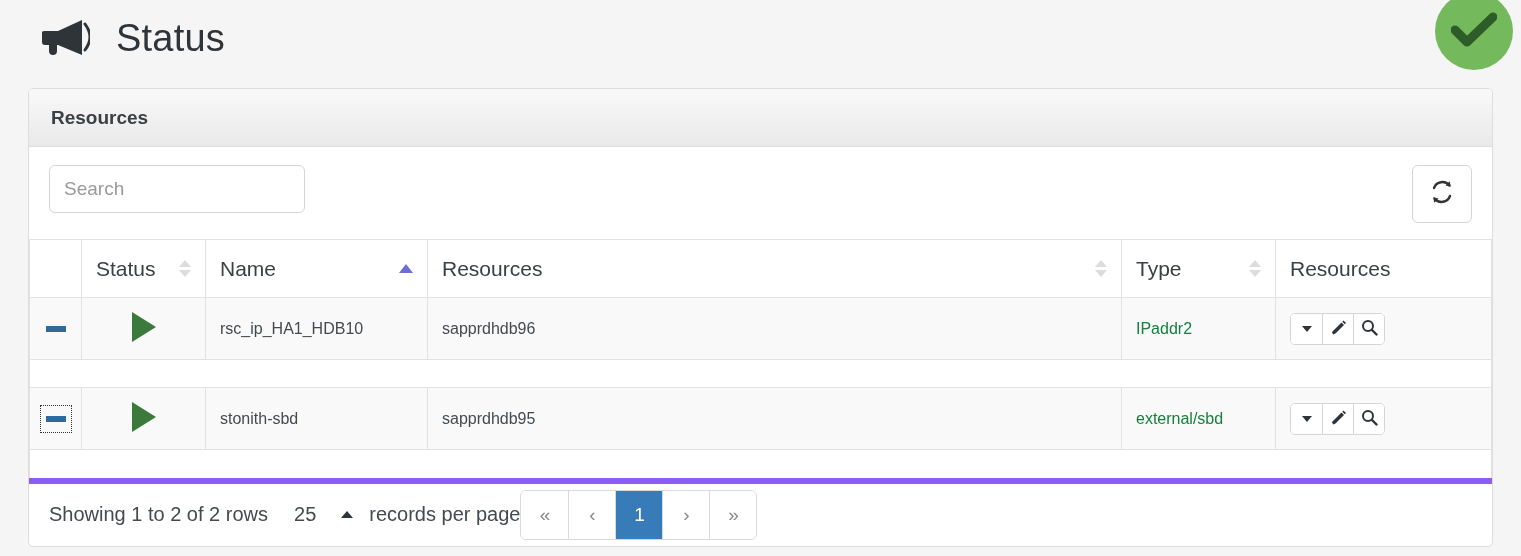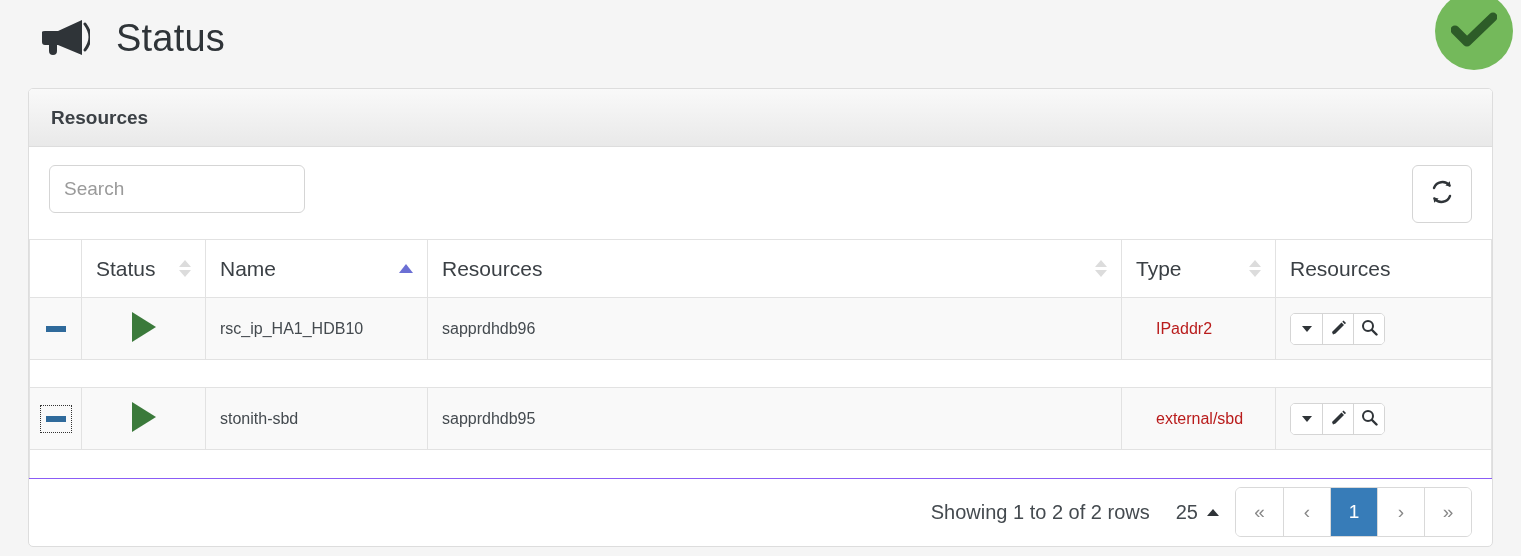--- a/index.html
+++ b/index.html
@@ -194,24 +194,23 @@
   .toggle-minus.focused { outline: 1px dotted #333333; }
 
   .status-play {
     display: inline-block;
     width: 0; height: 0;
     border-top: 15px solid transparent;
     border-bottom: 15px solid transparent;
     border-left: 24px solid #3b7a3b;
   }
   .type-link {
-    color: #b91c1c;
+    color: #15803d;
     text-decoration: none;
     cursor: pointer;
-    margin-left: 20px;
   }
   tr.detail-row td {
     height: 28px;
     background: #ffffff;
     border-left: 1px solid #e2e2e2;
     border-right: 1px solid #e2e2e2;
     border-top: none;
     border-bottom: none;
   }
 
@@ -243,35 +242,36 @@
     border-right: 5px solid transparent;
     border-top: 6px solid #2f3438;
   }
 
   
   .panel-foot {
     height: 68px;
     padding: 0 20px;
     display: flex;
     align-items: center;
-    justify-content: flex-end;
-    border-top: 1px solid #8b5cf6;
+    justify-content: flex-start;
+    border-top: 6px solid #8b5cf6;
   }
   .foot-left {
     display: flex;
     align-items: center;
     font-size: 20px;
     color: #444a4f;
   }
   .rows-info { margin-right: 26px; }
   .per-page-select {
     display: inline-flex;
     align-items: center;
     cursor: pointer;
     margin-right: 16px;
+    gap: 16px;
   }
   .per-page-select .caret-up {
     width: 0; height: 0;
     border-left: 6px solid transparent;
     border-right: 6px solid transparent;
     border-bottom: 7px solid #2f3438;
     margin-left: 9px;
   }
   .pagination {
     display: inline-flex;
@@ -479,20 +479,21 @@
     </tbody>
   </table>
 
   <div class="panel-foot">
     <div class="foot-left">
       <span class="rows-info">Showing 1 to 2 of 2 rows</span>
       <span class="per-page-select">
         <span>25</span>
         <span class="caret-up"></span>
       </span>
+      <span>records per page</span>
     </div>
     <div class="pagination">
       <span class="pg">«</span>
       <span class="pg">‹</span>
       <span class="pg active">1</span>
       <span class="pg">›</span>
       <span class="pg">»</span>
     </div>
   </div>
 

